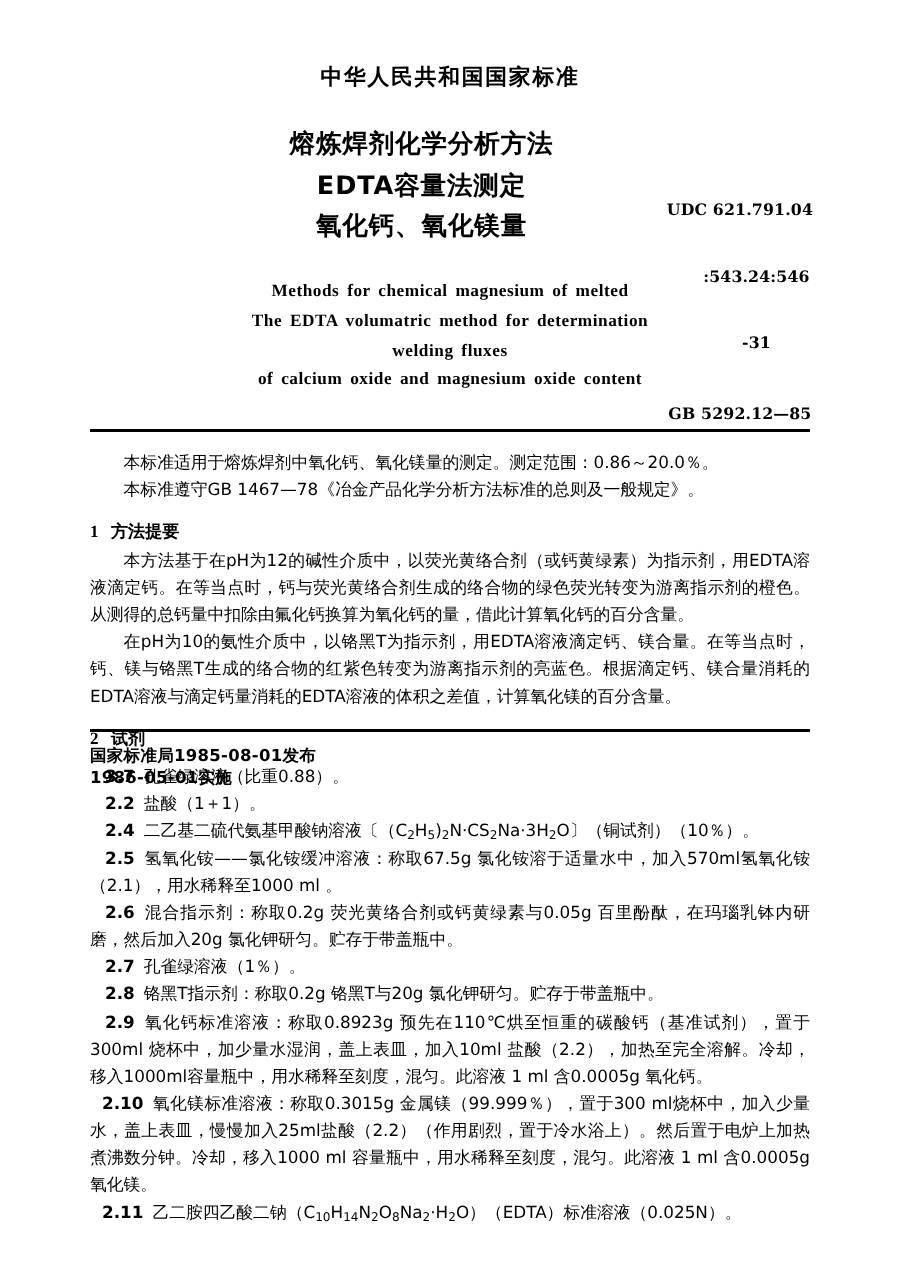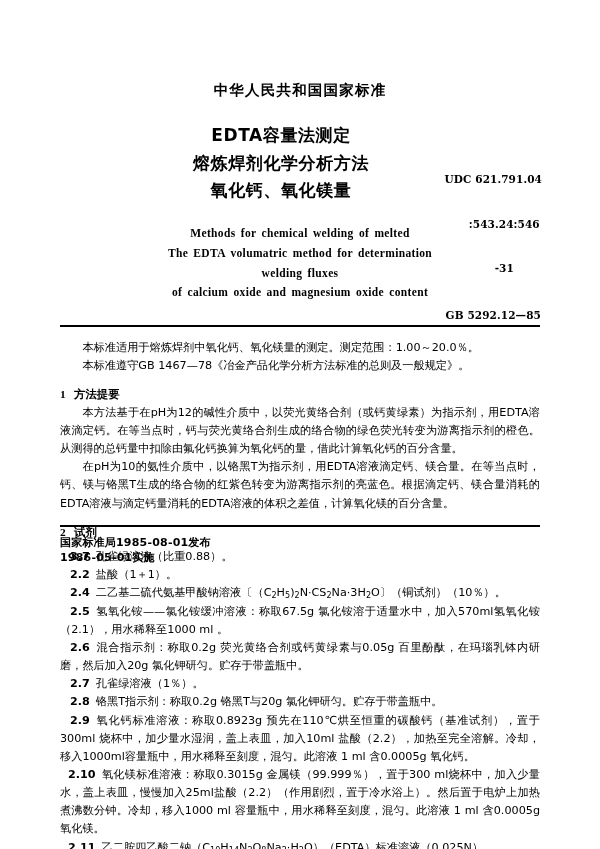--- a/index.html
+++ b/index.html
@@ -14,21 +14,20 @@
     color: #000000;
     position: relative;
     overflow: hidden;
   }
   .page {
     position: relative;
     width: 600px;
     height: 602px;
     box-sizing: border-box;
     padding: 0 60px;
-    margin-top: 39px;
   }
 
   
   .national-standard-line {
     text-align: center;
     font-family: "DejaVu Sans", "Liberation Sans", sans-serif;
     font-weight: bold;
     font-size: 14.5px;
     letter-spacing: 1.2px;
     padding-top: 42px;
@@ -158,44 +157,44 @@
 </style>
 </head>
 <body>
 
 <div class="page">
 
   <div class="national-standard-line">中华人民共和国国家标准</div>
 
   <div class="title-block">
     <div class="main-titles">
+      <div class="t-line">熔炼焊剂化学分析方法</div>
       <div class="t-line">EDTA容量法测定</div>
-      <div class="t-line">熔炼焊剂化学分析方法</div>
       <div class="t-line">氧化钙、氧化镁量</div>
     </div>
     <div class="udc-block">
       <div class="udc-1">UDC 621.791.04</div>
       <div class="udc-2">:543.24:546</div>
       <div class="udc-3">-31</div>
       <div class="gb">GB 5292.12—85</div>
     </div>
   </div>
 
   <div class="eng-titles">
-    <div>Methods for chemical welding of melted</div>
+    <div>Methods for chemical magnesium of melted</div>
     <div>The EDTA volumatric method for determination</div>
     <div>welding fluxes</div>
     <div>of calcium oxide and magnesium oxide content</div>
   </div>
 
   <hr class="rule-top">
 
   <div class="body-text">
 
-    <p class="para">本标准适用于熔炼焊剂中氧化钙、氧化镁量的测定。测定范围：1.00～20.0％。</p>
+    <p class="para">本标准适用于熔炼焊剂中氧化钙、氧化镁量的测定。测定范围：0.86～20.0％。</p>
     <p class="para">本标准遵守GB 1467—78《冶金产品化学分析方法标准的总则及一般规定》。</p>
 
     <div class="gap-md"></div>
 
     <p class="section-head"><span class="num">1</span><span>方法提要</span></p>
 
     <p class="para">本方法基于在pH为12的碱性介质中，以荧光黄络合剂（或钙黄绿素）为指示剂，用EDTA溶液滴定钙。在等当点时，钙与荧光黄络合剂生成的络合物的绿色荧光转变为游离指示剂的橙色。从测得的总钙量中扣除由氟化钙换算为氧化钙的量，借此计算氧化钙的百分含量。</p>
     <p class="para">在pH为10的氨性介质中，以铬黑T为指示剂，用EDTA溶液滴定钙、镁合量。在等当点时，钙、镁与铬黑T生成的络合物的红紫色转变为游离指示剂的亮蓝色。根据滴定钙、镁合量消耗的EDTA溶液与滴定钙量消耗的EDTA溶液的体积之差值，计算氧化镁的百分含量。</p>
 
     <div class="gap-md"></div>

